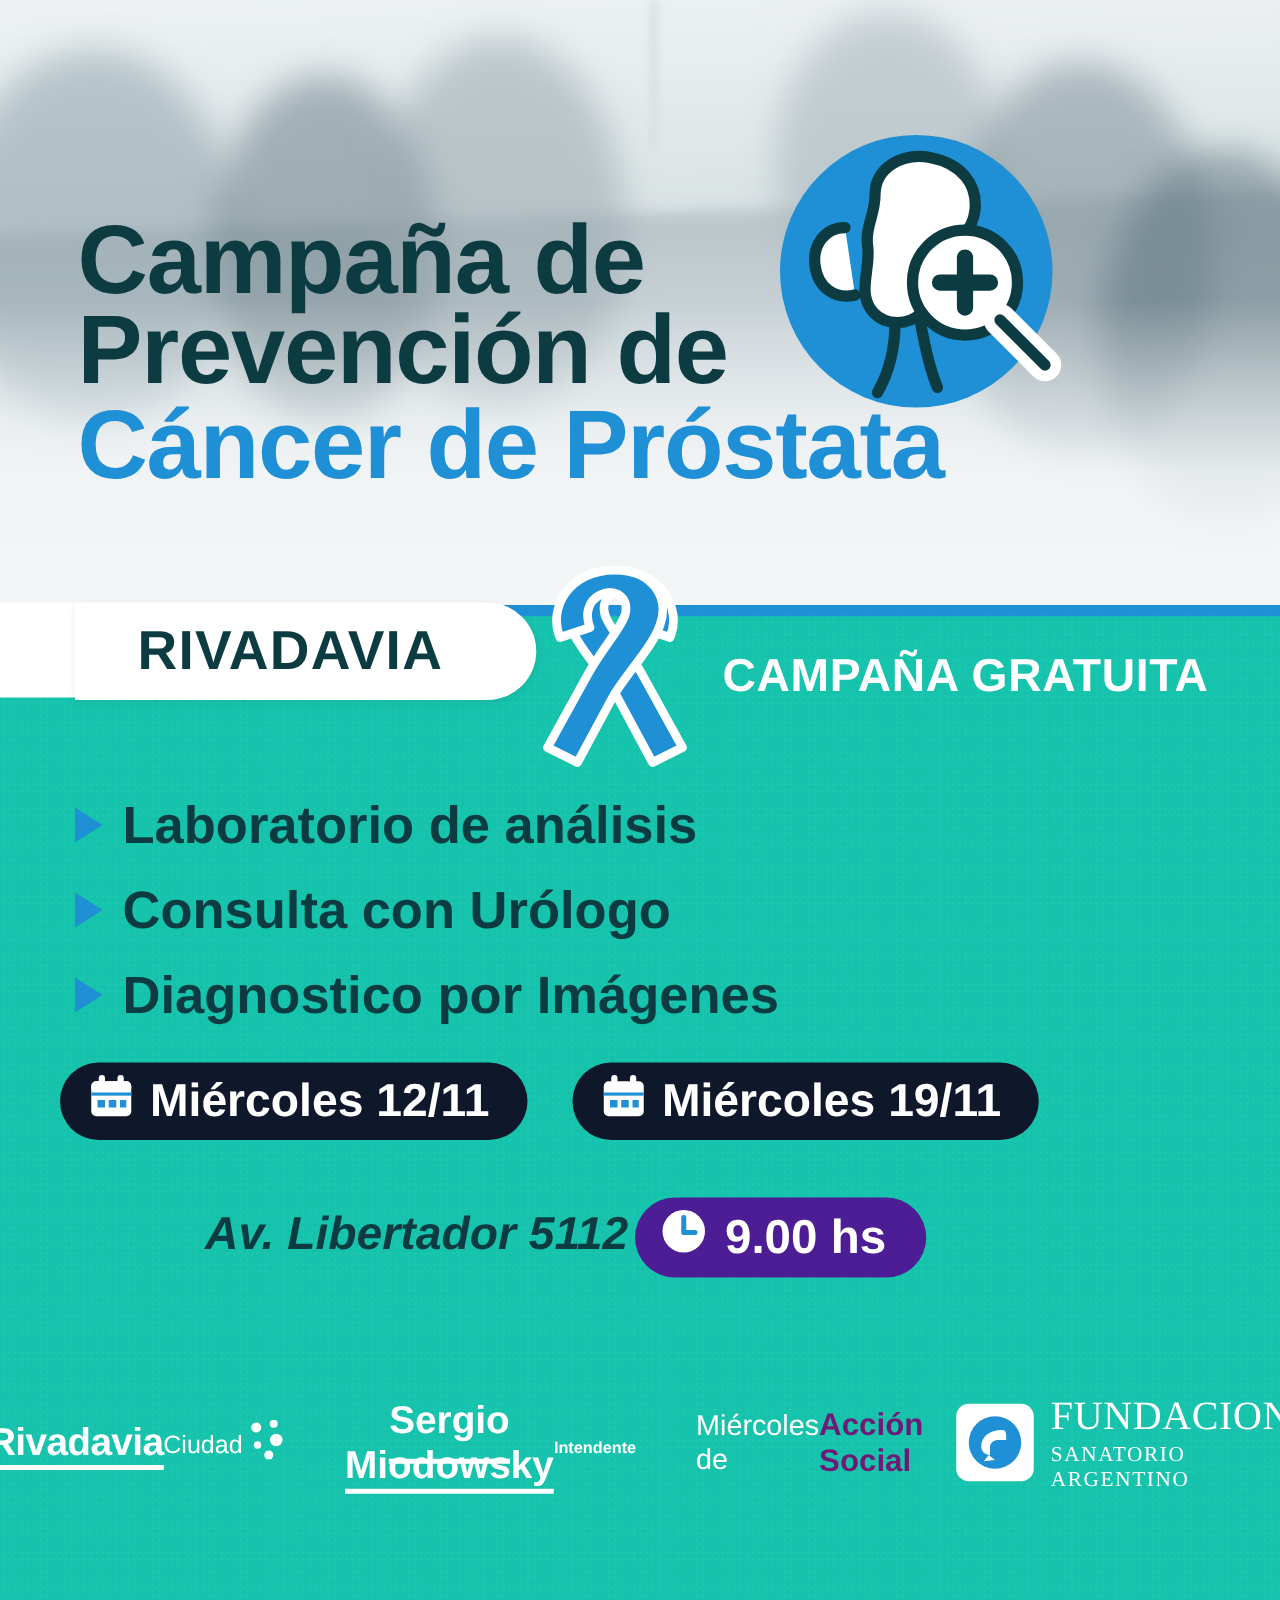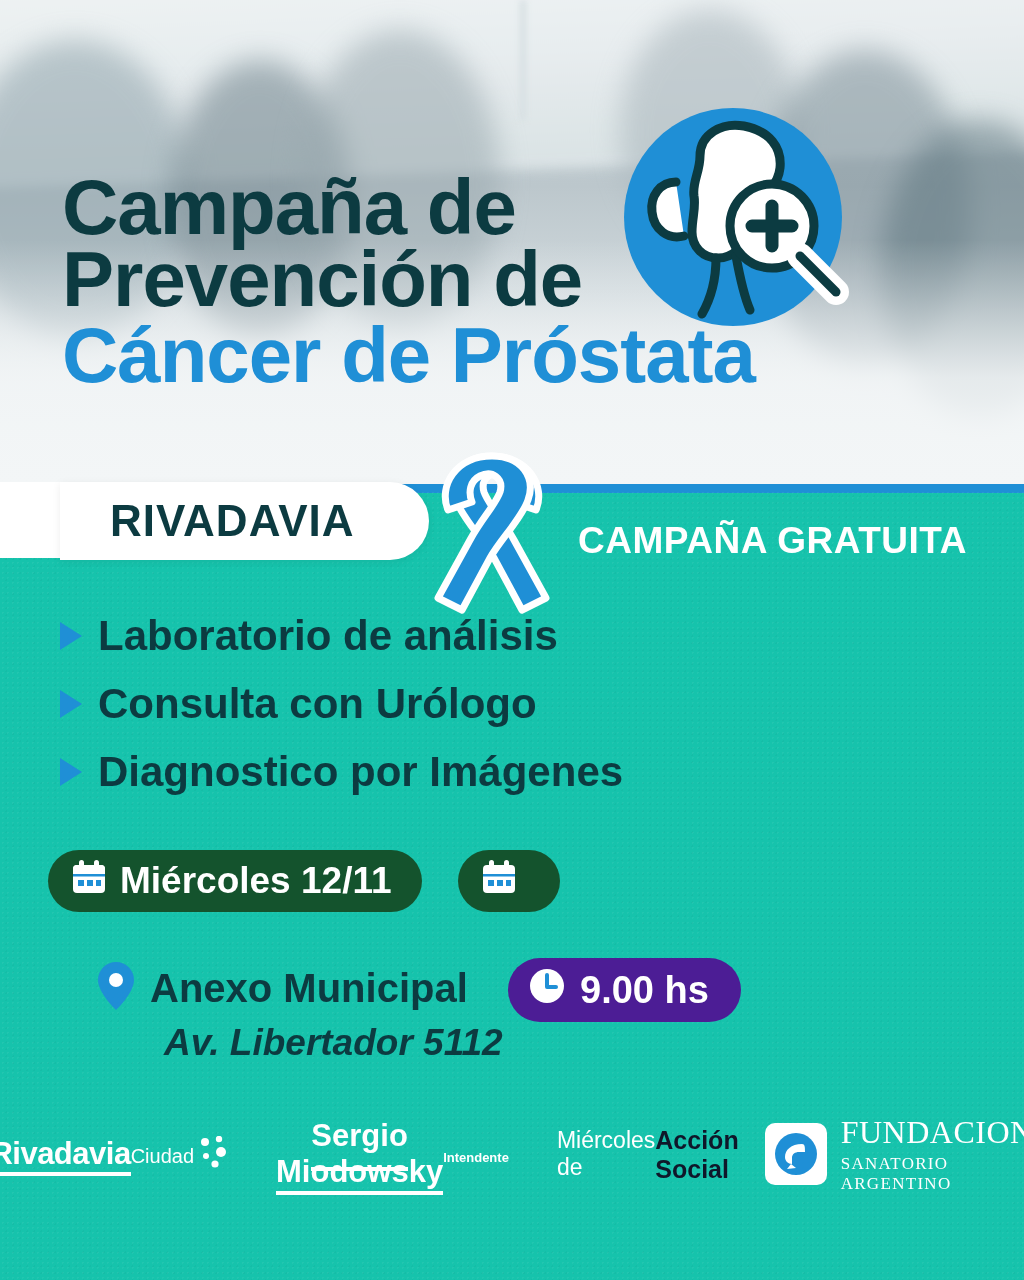--- a/index.html
+++ b/index.html
@@ -101,30 +101,30 @@
   .ribbon { position: absolute; left: 418px; top: 448px; z-index: 8; }
 
   
   .gratuita {
     position: absolute; left: 578px; top: 520px;
     font-size: 37px; font-weight: 800; color: #ffffff; letter-spacing: .5px;
     z-index: 7;
   }
 
   
-  .services { position: absolute; left: 56px; top: 612px; z-index: 5; text-align: center; }
+  .services { position: absolute; left: 56px; top: 636px; z-index: 5; text-align: center; }
   .svc-row { display: flex; align-items: center; margin-bottom: 20px; }
   .svc-arrow { width: 30px; height: 34px; margin-right: 12px; flex: 0 0 auto; }
   .svc-text { font-size: 42px; font-weight: 800; color: #0c3b41; }
 
   
   .dates { position: absolute; left: 48px; top: 850px; display: flex; gap: 36px; z-index: 5; }
   .date-pill {
     display: flex; align-items: center;
-    background: #14532d; border-radius: 34px;
+    background: #0f172a; border-radius: 34px;
     padding: 10px 30px 10px 22px;
     height: 62px;
   }
   .date-pill .cal { margin-right: 12px; flex: 0 0 auto; }
   .date-pill span { color: #fff; font-size: 37px; font-weight: 800; }
 
   
   .place { position: absolute; left: 96px; top: 960px; z-index: 5; }
   .place-row1 { display: flex; align-items: center; }
   .place-row1 .pin { margin-right: 14px; flex: 0 0 auto; }
@@ -159,21 +159,21 @@
   .dots { position: absolute; right: 0; top: 0; width: 30px; height: 32px; }
 
   .sergio { text-align: center; }
   .sergio .s1 { font-size: 31px; color: #fff; font-weight: 800; }
   .sergio .s1 b { border-bottom: 4px solid #fff; padding-bottom: 14px; font-weight: 800;}
   .sergio .s1 .thin { font-weight: 700; border-bottom: 4px solid #fff; padding-bottom: 2px;}
   .sergio .s2 { font-size: 13px; color: #fff; font-weight: 700; text-align: right; margin-top: 7px; }
 
   .direccion { text-align: left; }
   .direccion .d1 { font-size: 23px; color: #fff; }
-  .direccion .d2 { font-size: 25px; color: #0f172a; font-weight: 800; margin-top: 2px;}
+  .direccion .d2 { font-size: 25px; color: #701a75; font-weight: 800; margin-top: 2px;}
 
   .fundacion { display: flex; align-items: center; margin-left: 26px; }
   .fund-mark {
     width: 62px; height: 62px; background: #fff; border-radius: 10px;
     display: flex; align-items: center; justify-content: center;
     margin-right: 14px; flex: 0 0 auto;
   }
   .fundacion .f1 { font-size: 32px; color: #fff; letter-spacing: .5px; font-family: "Liberation Serif", serif; }
   .fundacion .f2 { font-size: 17px; color: #fff; letter-spacing: 1.3px; margin-top: 3px; font-family: "Liberation Serif", serif;}
 
@@ -306,33 +306,25 @@
         <svg width="38" height="38" viewBox="0 0 38 38">
           <rect x="3" y="7" width="32" height="28" rx="4" fill="#ffffff"></rect>
           <rect x="3" y="16" width="32" height="2.5" fill="#1f8fd6"></rect>
           <rect x="9" y="2" width="5" height="9" rx="2.5" fill="#ffffff"></rect>
           <rect x="24" y="2" width="5" height="9" rx="2.5" fill="#ffffff"></rect>
           <rect x="8" y="22" width="6" height="6" fill="#1f8fd6"></rect>
           <rect x="17" y="22" width="6" height="6" fill="#1f8fd6"></rect>
           <rect x="26" y="22" width="5" height="6" fill="#1f8fd6"></rect>
         </svg>
       </span>
+      <span>Miércoles 19/11</span>
     </div>
   </div>
 
   <div class="place">
-    <div class="place-row1">
-      <span class="pin">
-        <svg width="40" height="52" viewBox="0 0 40 52">
-          <path d="M20 2 C10 2 2 10 2 20 C2 33 20 50 20 50 C20 50 38 33 38 20 C38 10 30 2 20 2 Z" fill="#1f8fd6"></path>
-          <circle cx="20" cy="20" r="7" fill="#ffffff"></circle>
-        </svg>
-      </span>
-      <span class="place-name">Anexo Municipal</span>
-    </div>
     <div class="place-addr">Av. Libertador 5112</div>
   </div>
 
   <div class="time-pill">
     <span class="clock">
       <svg width="42" height="42" viewBox="0 0 42 42">
         <circle cx="21" cy="21" r="17" fill="#ffffff"></circle>
         <path d="M21 10 v12 h9" stroke="#1f8fd6" stroke-width="4" fill="none" stroke-linecap="round" stroke-linejoin="round"></path>
       </svg>
     </span>

